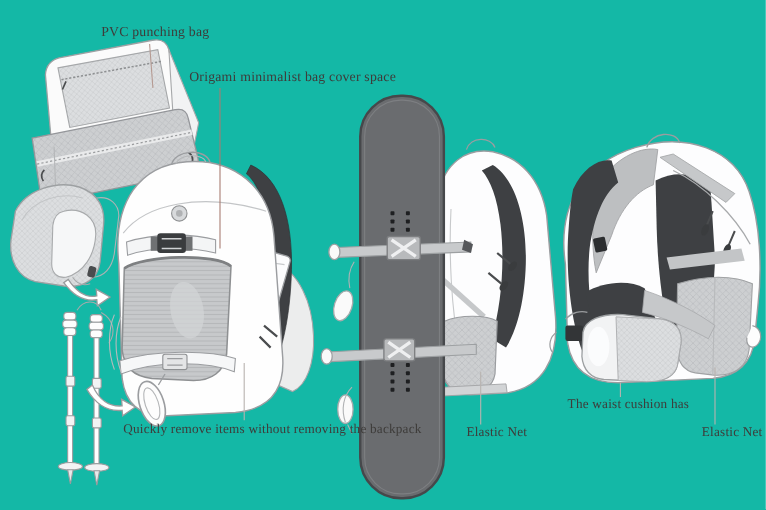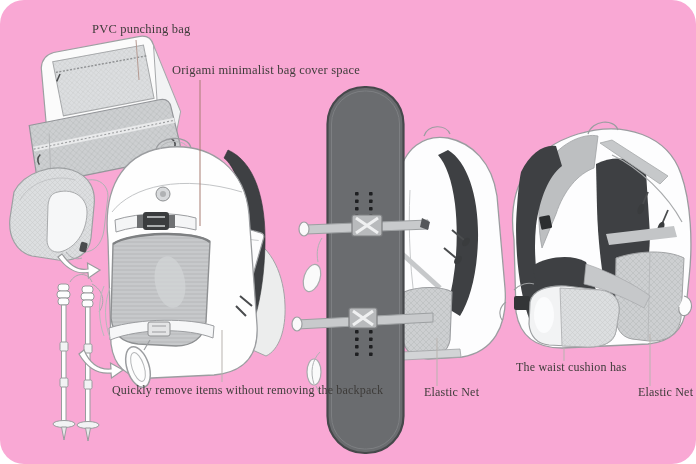--- a/index.html
+++ b/index.html
@@ -1,24 +1,23 @@
 <!DOCTYPE html>
 <html><head>
 <meta charset="utf-8">
 <style>
   * { margin: 0; padding: 0; box-sizing: border-box; }
   body { background: #ffffff; }
   .stage {
     position: relative;
     width: 696px;
     height: 464px;
-    background: #f9a8d4;
+    background: #14b8a6;
     overflow: hidden;
     font-family: "Liberation Serif", "DejaVu Serif", serif;
-    border-radius: 24px;
   }
   .stage svg { position: absolute; left: 0; top: 0; }
   .label {
     position: absolute;
     color: #3e3c3a;
     font-size: 12.5px;
     letter-spacing: 0.2px;
     white-space: nowrap;
     line-height: 14px;
   }

